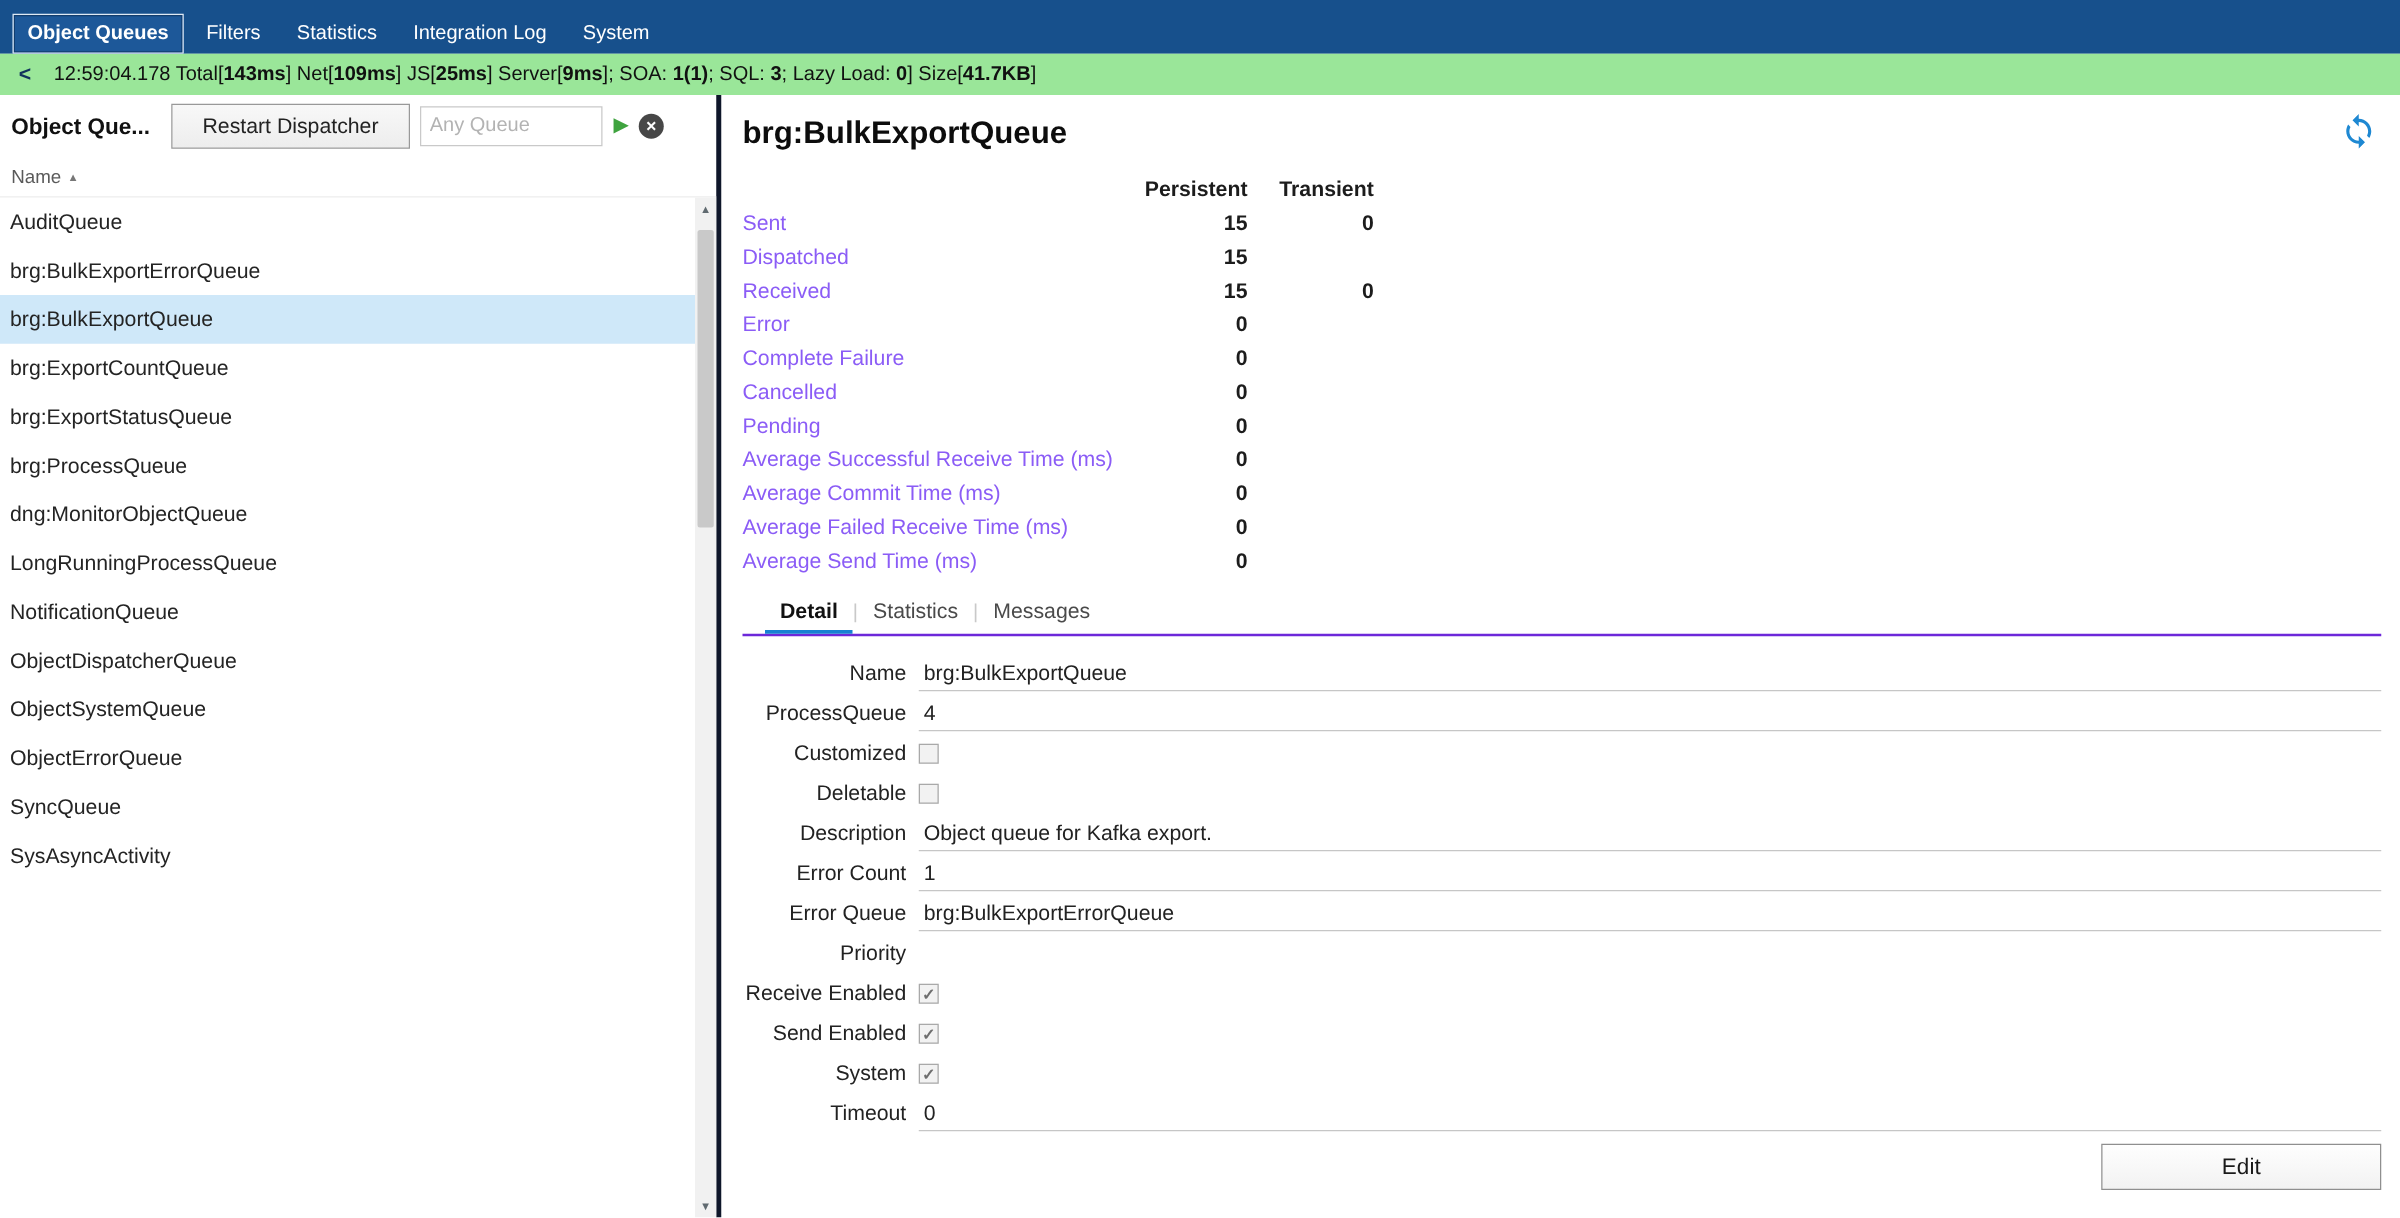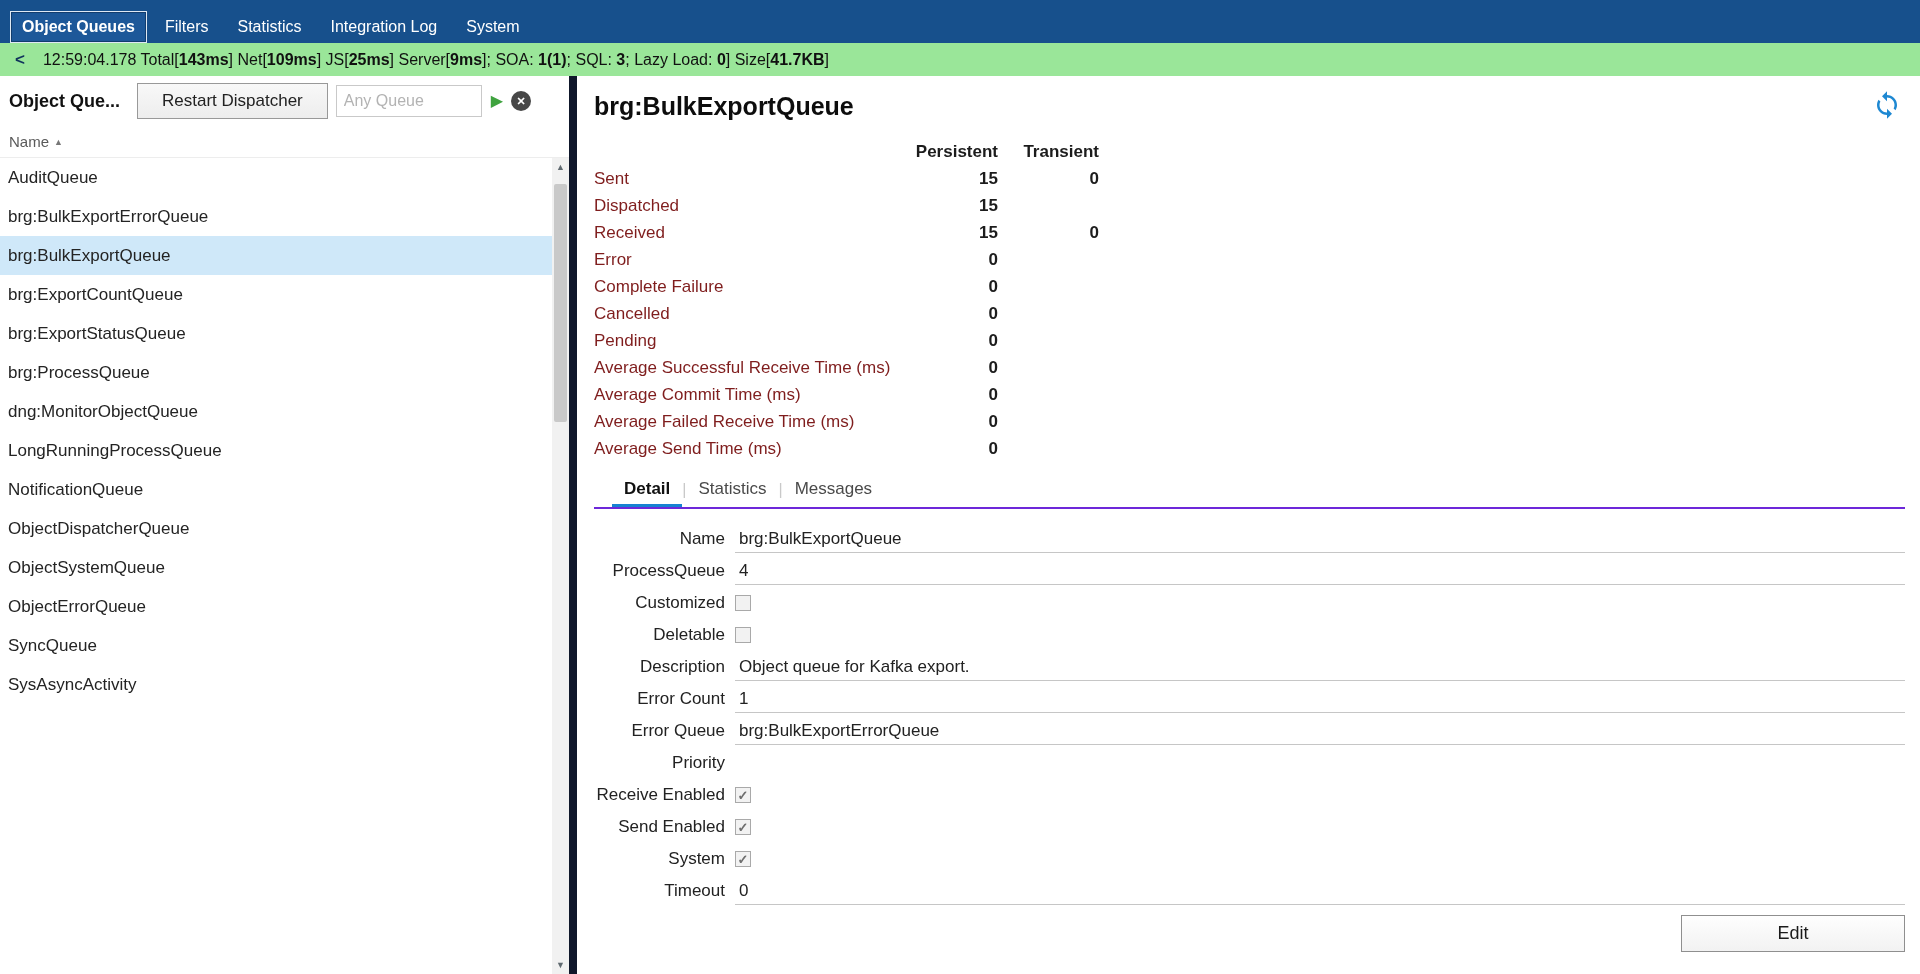--- a/index.html
+++ b/index.html
@@ -35,21 +35,21 @@
     margin:0 18px 0 15px; cursor:default;
   }
   .status-summary .bold { font-weight:bold; }
 
   
   .content { display:flex; height:898px; }
 
   
   .sidebar {
     width:577px; min-width:577px; position:relative;
-    border-right:8px solid #0f172a; background:#ffffff;
+    border-right:4px solid #0f172a; background:#ffffff;
   }
   .sidebar-header {
     height:50px; display:flex; align-items:center; padding:0 6px 0 9px;
   }
   .sidebar-title {
     font-weight:bold; font-size:18px; color:#111; width:128px;
     white-space:nowrap; overflow:hidden;
   }
   .restart-btn {
     height:36px; padding:0 24px; font-size:17px; color:#222;
@@ -107,21 +107,21 @@
   .main-title { font-size:25px; font-weight:bold; color:#0d0d0d; }
   .refresh-icon {
     position:absolute; top:14px; right:18px; width:30px; height:30px; cursor:pointer;
   }
 
   
   .stats { margin:18px 0 0 17px; font-size:17px; }
   .stats-hrow, .stats-row { display:flex; align-items:center; }
   .stats-hrow { height:26px; font-weight:bold; }
   .stats-row { height:27px; }
-  .stats-label { width:320px; color:#7f1d1d; white-space:nowrap; }
+  .stats-label { width:320px; color:#8b5cf6; white-space:nowrap; }
   .stats-val, .stats-hcell { text-align:right; font-weight:bold; }
   .col-p { width:84px; }
   .col-t { width:101px; }
 
   
   .tabbar {
     margin:12px 15px 0 17px; border-bottom:2px solid #6d28d9;
     display:flex; align-items:flex-end; height:35px; padding-left:18px;
   }
   .tab {

